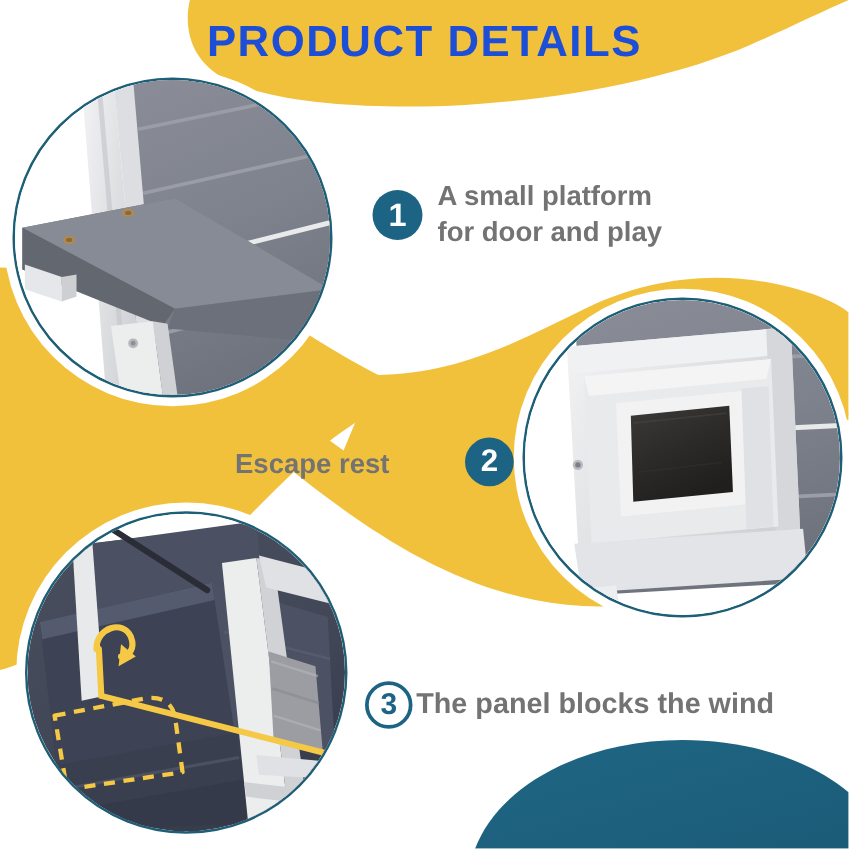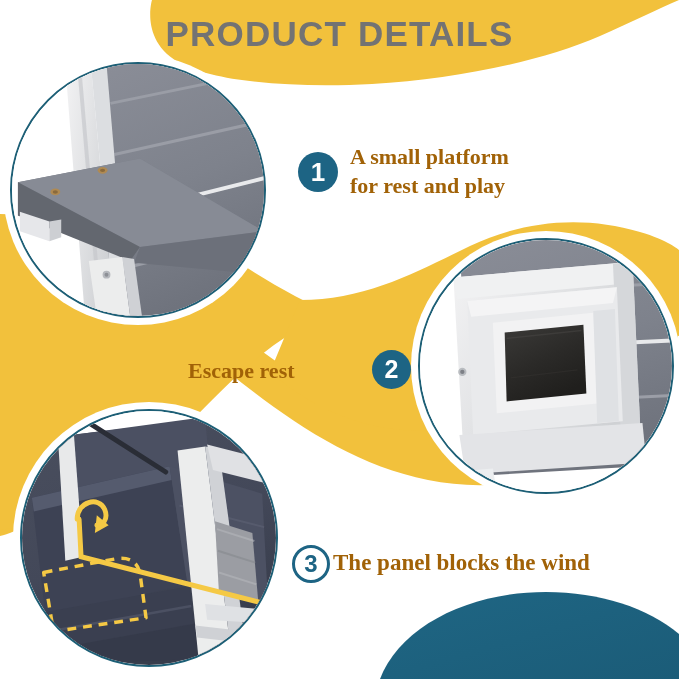--- a/index.html
+++ b/index.html
@@ -79,29 +79,28 @@
 
   
   #page-title {
     position: absolute;
     left: 0; top: 14px;
     width: 679px;
     text-align: center;
     font-size: 35px;
     font-weight: bold;
     letter-spacing: 1.2px;
+    color: #1d4ed8;
+    white-space: nowrap;
+  }
+  .feature-text {
+    position: absolute;
     color: #737373;
-    white-space: nowrap;
-  }
-  .feature-text {
-    position: absolute;
-    color: #a16207;
     font-weight: bold;
     line-height: 1.3;
-    font-family: Liberation Serif, serif;
   }
   #feature-1-text { left: 350px; top: 143px; font-size: 22px; width: 300px; }
   #feature-2-text { left: 188px; top: 357px; font-size: 22px; }
   #feature-3-text { left: 333px; top: 548px; font-size: 23px; width: 330px; }
 </style>
 </head>
 <body>
 
 <div id="page">
 
@@ -291,21 +290,21 @@
 
       <path d="M 22,164 L 96,150 C 110,148 118,154 120,166 L 126,210 L 32,224 Z" stroke="#f5c945" stroke-width="3.5" fill="none" stroke-dasharray="9 7" stroke-linejoin="round"></path>
     </svg>
   </div>
 
   <div id="page-title">PRODUCT DETAILS</div>
 
   <div class="badge badge-filled" id="badge-1">1</div>
   <div class="feature-text" id="feature-1-text">
     <div>A small platform</div>
-    <div>for rest and play</div>
+    <div>for door and play</div>
   </div>
 
   <div class="badge badge-filled" id="badge-2">2</div>
   <div class="feature-text" id="feature-2-text">Escape rest</div>
 
   <div class="badge badge-outline" id="badge-3">3</div>
   <div class="feature-text" id="feature-3-text">The panel blocks the wind</div>
 
 </div>
 

